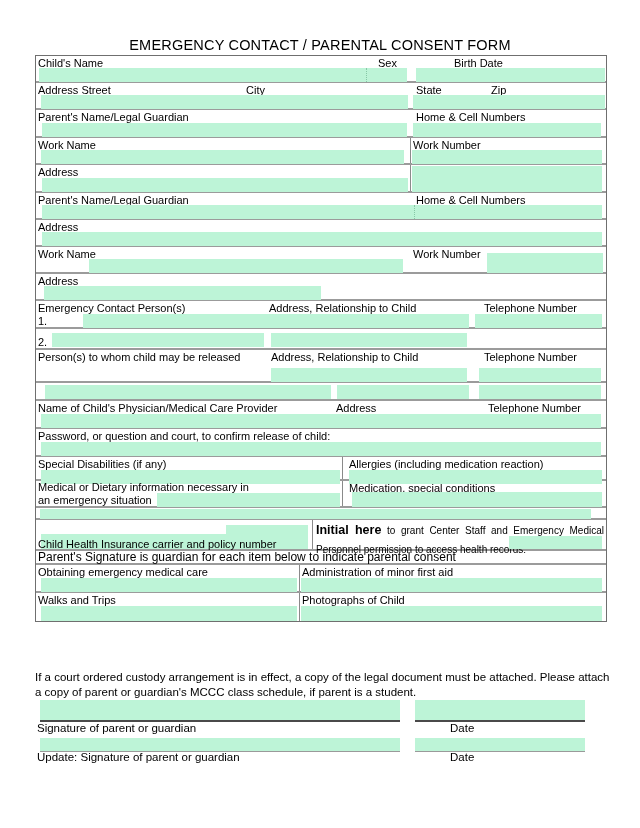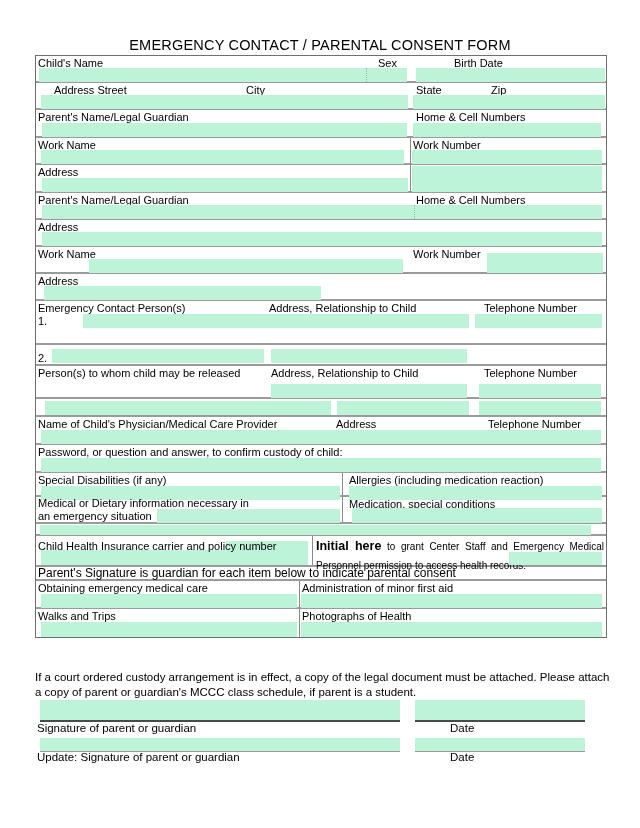--- a/index.html
+++ b/index.html
@@ -37,21 +37,21 @@
       <span class="lbl" style="left:2px;top:1px">Child's Name</span>
       <span class="lbl" style="left:342px;top:1px">Sex</span>
       <span class="lbl" style="left:418px;top:1px">Birth Date</span>
       <div class="fld" style="left:3px;top:12px;width:368px;height:14px">
         <div class="dotdiv" style="left:327px;top:0;height:14px"></div>
       </div>
       <div class="fld" style="left:380px;top:12px;width:189px;height:14px"></div>
     </div>
 
     <div class="row" style="height:27px">
-      <span class="lbl" style="left:18px;top:1px">Address Street</span>
+      <span class="lbl" style="left:2px;top:1px">Address Street</span>
       <span class="lbl" style="left:210px;top:1px">City</span>
       <span class="lbl" style="left:380px;top:1px">State</span>
       <span class="lbl" style="left:455px;top:1px">Zip</span>
       <div class="fld" style="left:5px;top:12px;width:367px;height:14px"></div>
       <div class="fld" style="left:377px;top:12px;width:192px;height:14px"></div>
     </div>
 
     <div class="row" style="height:28px">
       <span class="lbl" style="left:2px;top:1px">Parent's Name/Legal Guardian</span>
       <span class="lbl" style="left:380px;top:1px">Home &amp; Cell Numbers</span>
@@ -92,21 +92,21 @@
       <span class="lbl" style="left:377px;top:1px">Work Number</span>
       <div class="fld" style="left:53px;top:12px;width:314px;height:14px"></div>
       <div class="fld" style="left:451px;top:6px;width:116px;height:20px"></div>
     </div>
 
     <div class="row" style="height:27px">
       <span class="lbl" style="left:2px;top:1px">Address</span>
       <div class="fld" style="left:8px;top:12px;width:277px;height:14px"></div>
     </div>
 
-    <div class="row" style="height:44px">
+    <div class="row" style="height:28px">
       <span class="lbl" style="left:2px;top:1px">Emergency Contact Person(s)</span>
       <span class="lbl" style="left:233px;top:1px">Address,  Relationship to Child</span>
       <span class="lbl" style="left:448px;top:1px">Telephone Number</span>
       <span class="lbl" style="left:2px;top:14px">1.</span>
       <div class="fld" style="left:47px;top:13px;width:386px;height:14px"></div>
       <div class="fld" style="left:439px;top:13px;width:127px;height:14px"></div>
     </div>
 
     <div class="row" style="height:21px">
       <span class="lbl" style="left:2px;top:7px">2.</span>
@@ -129,21 +129,21 @@
     </div>
 
     <div class="row" style="height:28px">
       <span class="lbl" style="left:2px;top:1px">Name of Child's Physician/Medical Care Provider</span>
       <span class="lbl" style="left:300px;top:1px">Address</span>
       <span class="lbl" style="left:452px;top:1px">Telephone Number</span>
       <div class="fld" style="left:5px;top:13px;width:560px;height:14px"></div>
     </div>
 
     <div class="row" style="height:28px">
-      <span class="lbl" style="left:2px;top:1px">Password, or question and answer, to confirm custody of child:</span>
+      <span class="lbl" style="left:2px;top:1px">Password, or question and court, to confirm release of child:</span>
       <div class="fld" style="left:5px;top:13px;width:560px;height:14px"></div>
     </div>
 
     <div class="row" style="height:24px">
       <div class="vdiv" style="left:306px"></div>
       <span class="lbl" style="left:2px;top:1px">Special Disabilities (if any)</span>
       <span class="lbl" style="left:313px;top:1px">Allergies (including medication reaction)</span>
       <div class="fld" style="left:5px;top:13px;width:299px;height:14px"></div>
       <div class="fld" style="left:313px;top:13px;width:253px;height:14px"></div>
     </div>
@@ -156,21 +156,21 @@
       <div class="fld" style="left:121px;top:12px;width:183px;height:14px"></div>
       <div class="fld" style="left:316px;top:11px;width:250px;height:15px"></div>
     </div>
 
     <div class="row" style="height:12px">
       <div class="fld" style="left:4px;top:1px;width:551px;height:10px"></div>
     </div>
 
     <div class="row" style="height:31px">
       <div class="vdiv" style="left:276px"></div>
-      <span class="lbl" style="left:2px;top:4px;z-index:2">Child Health Insurance carrier and policy number</span>
+      <span class="lbl" style="left:2px;top:18px;z-index:2">Child Health Insurance carrier and policy number</span>
       <div class="fld" style="left:190px;top:5px;width:82px;height:9px"></div>
       <div class="fld" style="left:5px;top:14px;width:267px;height:15px"></div>
       <div style="position:absolute;left:280px;top:1px;width:288px">
         <div class="smalltxt" style="text-align:justify;text-align-last:justify">
           <span style="font-weight:bold;font-size:12.5px">Initial here</span>
           <span>to grant Center Staff and Emergency Medical</span>
         </div>
         <div class="smalltxt">Personnel permission to access health records:</div>
       </div>
       <div class="fld" style="left:473px;top:16px;width:93px;height:13px"></div>
@@ -186,21 +186,21 @@
       <div class="vdiv" style="left:263px"></div>
       <span class="lbl" style="left:2px;top:1px">Obtaining emergency medical care</span>
       <span class="lbl" style="left:266px;top:1px">Administration of minor first aid</span>
       <div class="fld" style="left:5px;top:13px;width:256px;height:14px"></div>
       <div class="fld" style="left:265px;top:13px;width:301px;height:14px"></div>
     </div>
 
     <div class="row last" style="height:28px">
       <div class="vdiv" style="left:263px"></div>
       <span class="lbl" style="left:2px;top:1px">Walks and Trips</span>
-      <span class="lbl" style="left:266px;top:1px">Photographs of Health</span>
+      <span class="lbl" style="left:266px;top:1px">Photographs of Child</span>
       <div class="fld" style="left:5px;top:13px;width:256px;height:15px"></div>
       <div class="fld" style="left:265px;top:13px;width:301px;height:15px"></div>
     </div>
 
   </div>
 
   <div class="para">If a court ordered custody arrangement is in effect, a copy of the legal document must be attached. Please attach a copy of parent or guardian's MCCC class schedule, if parent is a student.</div>
 
   <div class="sigfld sig-underline-1" style="left:40px;top:700px;width:360px;height:22px"></div>
   <div class="sigfld sig-underline-1" style="left:415px;top:700px;width:170px;height:22px"></div>

